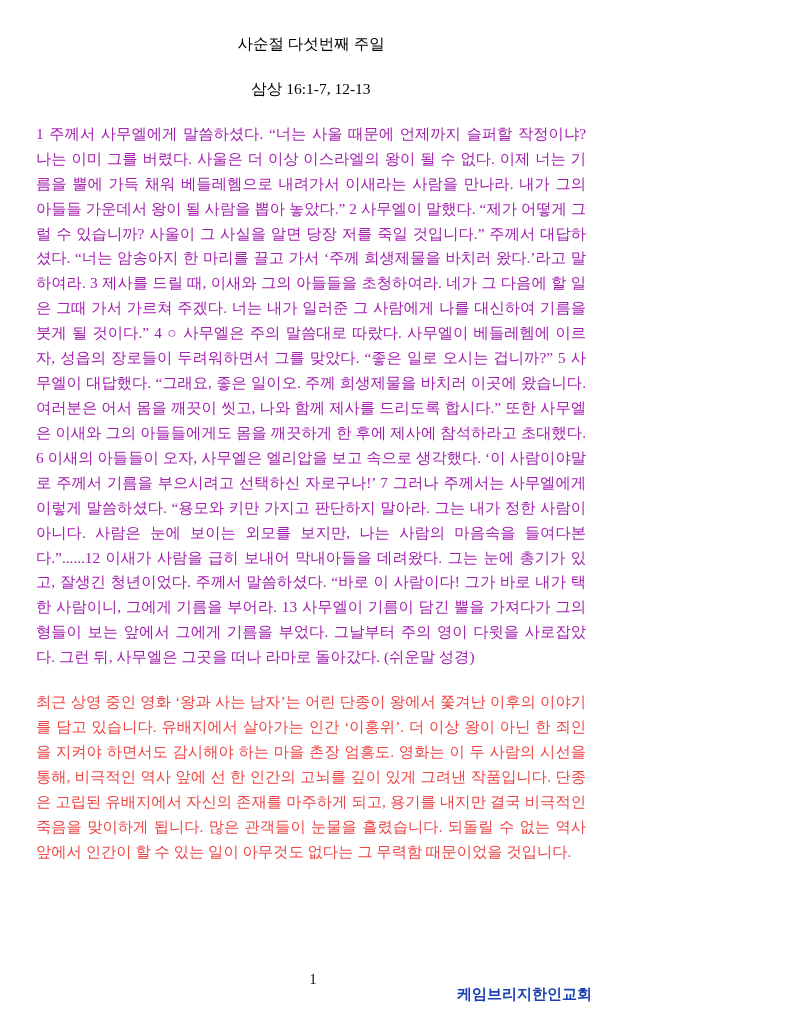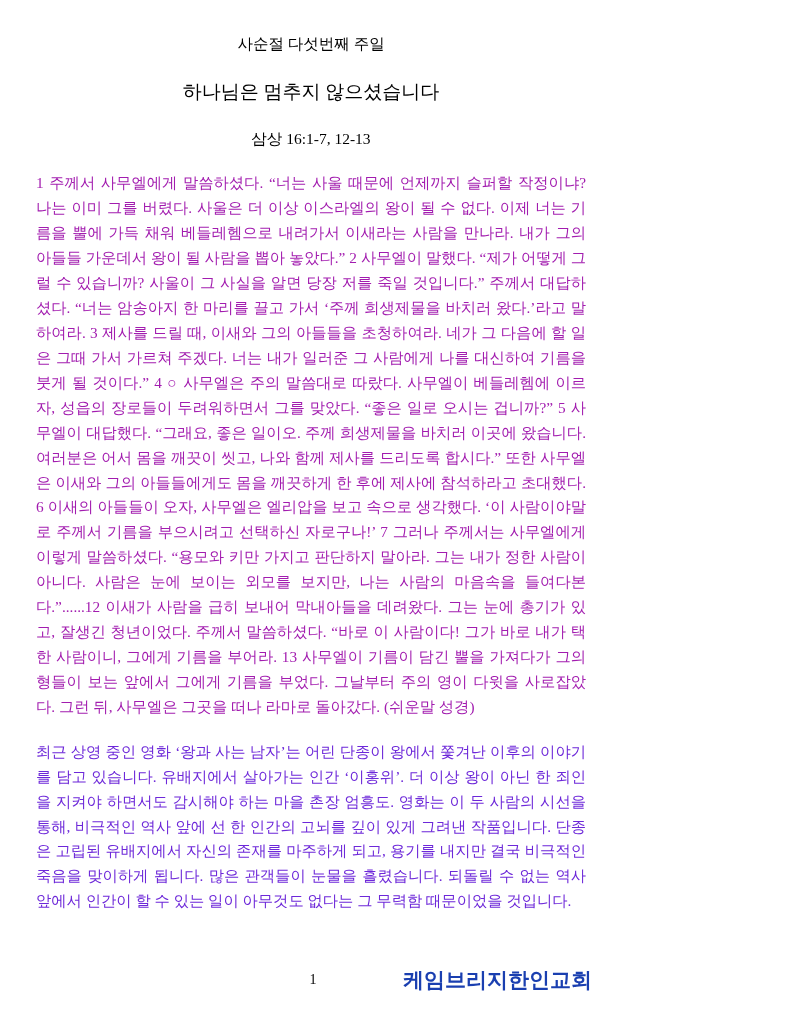--- a/index.html
+++ b/index.html
@@ -42,54 +42,53 @@
   }
   .scripture {
     color: #a21caf;
     font-size: 15.3px;
     line-height: 1.63;
     text-align: justify;
     text-justify: inter-character;
     margin: 0 0 20px 0;
   }
   .body-par {
-    color: #6d28d9;
+    color: #ef4444;
     font-size: 15.3px;
     line-height: 1.63;
     text-align: justify;
     text-justify: inter-character;
     margin: 0 0 18px 0;
   }
   .page-number {
     position: absolute;
     left: 0;
     right: 0;
     bottom: 36px;
     text-align: center;
     font-size: 14px;
     color: #000000;
   }
   .footer-church {
     position: absolute;
     right: 34px;
-    bottom: 30px;
+    bottom: 20px;
     color: #1a3fb0;
-    font-size: 21px;
+    font-size: 15px;
     font-weight: bold;
     font-family: "Liberation Sans", sans-serif;
   }
 </style>
 </head>
 <body>
 
 <div class="page">
 
   <div class="hdr">
     <div class="hdr-line1">사순절 다섯번째 주일</div>
-    <div class="hdr-line2">하나님은 멈추지 않으셨습니다</div>
     <div class="hdr-line4">삼상 16:1-7, 12-13</div>
   </div>
 
   <p class="scripture">1 주께서 사무엘에게 말씀하셨다. “너는 사울 때문에 언제까지 슬퍼할 작정이냐? 나는 이미 그를 버렸다. 사울은 더 이상 이스라엘의 왕이 될 수 없다. 이제 너는 기름을 뿔에 가득 채워 베들레헴으로 내려가서 이새라는 사람을 만나라. 내가 그의 아들들 가운데서 왕이 될 사람을 뽑아 놓았다.” 2 사무엘이 말했다. “제가 어떻게 그럴 수 있습니까? 사울이 그 사실을 알면 당장 저를 죽일 것입니다.” 주께서 대답하셨다. “너는 암송아지 한 마리를 끌고 가서 ‘주께 희생제물을 바치러 왔다.’라고 말하여라. 3 제사를 드릴 때, 이새와 그의 아들들을 초청하여라. 네가 그 다음에 할 일은 그때 가서 가르쳐 주겠다. 너는 내가 일러준 그 사람에게 나를 대신하여 기름을 붓게 될 것이다.” 4 ○ 사무엘은 주의 말씀대로 따랐다. 사무엘이 베들레헴에 이르자, 성읍의 장로들이 두려워하면서 그를 맞았다. “좋은 일로 오시는 겁니까?” 5 사무엘이 대답했다. “그래요, 좋은 일이오. 주께 희생제물을 바치러 이곳에 왔습니다. 여러분은 어서 몸을 깨끗이 씻고, 나와 함께 제사를 드리도록 합시다.” 또한 사무엘은 이새와 그의 아들들에게도 몸을 깨끗하게 한 후에 제사에 참석하라고 초대했다. 6 이새의 아들들이 오자, 사무엘은 엘리압을 보고 속으로 생각했다. ‘이 사람이야말로 주께서 기름을 부으시려고 선택하신 자로구나!’ 7 그러나 주께서는 사무엘에게 이렇게 말씀하셨다. “용모와 키만 가지고 판단하지 말아라. 그는 내가 정한 사람이 아니다. 사람은 눈에 보이는 외모를 보지만, 나는 사람의 마음속을 들여다본다.”......12 이새가 사람을 급히 보내어 막내아들을 데려왔다. 그는 눈에 총기가 있고, 잘생긴 청년이었다. 주께서 말씀하셨다. “바로 이 사람이다! 그가 바로 내가 택한 사람이니, 그에게 기름을 부어라. 13 사무엘이 기름이 담긴 뿔을 가져다가 그의 형들이 보는 앞에서 그에게 기름을 부었다. 그날부터 주의 영이 다윗을 사로잡았다. 그런 뒤, 사무엘은 그곳을 떠나 라마로 돌아갔다. (쉬운말 성경)</p>
 
   <p class="body-par">최근 상영 중인 영화 ‘왕과 사는 남자’는 어린 단종이 왕에서 쫓겨난 이후의 이야기를 담고 있습니다. 유배지에서 살아가는 인간 ‘이홍위’. 더 이상 왕이 아닌 한 죄인을 지켜야 하면서도 감시해야 하는 마을 촌장 엄흥도. 영화는 이 두 사람의 시선을 통해, 비극적인 역사 앞에 선 한 인간의 고뇌를 깊이 있게 그려낸 작품입니다. 단종은 고립된 유배지에서 자신의 존재를 마주하게 되고, 용기를 내지만 결국 비극적인 죽음을 맞이하게 됩니다. 많은 관객들이 눈물을 흘렸습니다. 되돌릴 수 없는 역사 앞에서 인간이 할 수 있는 일이 아무것도 없다는 그 무력함 때문이었을 것입니다.</p>
 
 
   <div class="page-number">1</div>
   <div class="footer-church">케임브리지한인교회</div>

